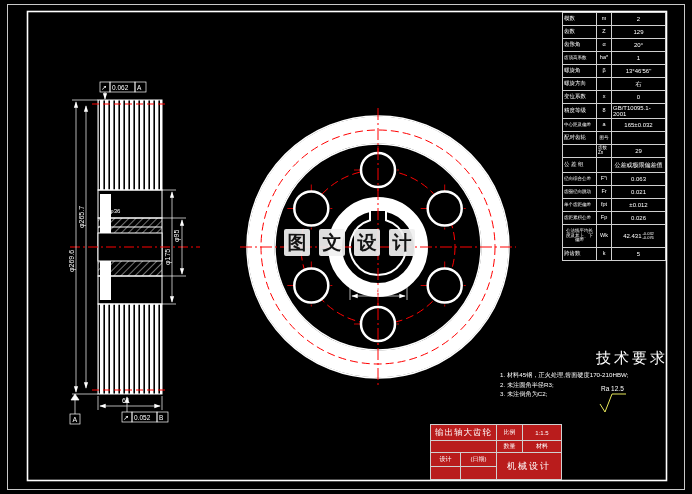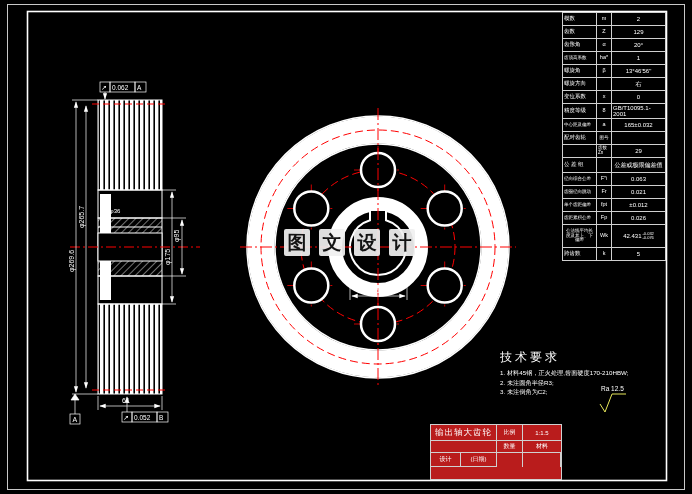--- a/index.html
+++ b/index.html
@@ -17,21 +17,21 @@
   .tc.l{width:34px;border-right:1px solid #d0d0d0;}
   .tc.s{width:15px;border-right:1px solid #d0d0d0;justify-content:center;}
   .tc.v{flex:1;justify-content:center;font-size:6px;}
   .h12{height:12px}.h14{height:14px}.h22{height:22px}
   .fs45{font-size:4.5px}.wrap{white-space:normal;text-align:center;line-height:1.1}
   .stack{display:flex;flex-direction:column;font-size:4px;line-height:1;margin-left:1px;}
   .stack i{font-style:normal;}
 
   
   .tech{position:absolute;left:500px;top:349px;width:168px;}
-  .tech-title{font-size:12px;text-align:left;letter-spacing:3px;margin-bottom:2px;}
+  .tech-title{font-size:15px;text-align:right;letter-spacing:3px;margin-bottom:2px;}
   .tech-item{font-size:6.2px;line-height:1.55;white-space:nowrap;}
 
   
   .tb{position:absolute;left:430px;top:424px;width:132px;height:56px;box-sizing:border-box;
       display:grid;grid-template-columns:30px 36px 26px 38px;grid-template-rows:16px 12px 14px 12px;
       border:1px solid #d0d0d0;font-size:6px;background:#b91c1c;}
   .tb>div{border-right:1px solid #d0d0d0;border-bottom:1px solid #d0d0d0;box-sizing:border-box;
       display:flex;align-items:center;justify-content:center;overflow:hidden;}
   .tb .nr{border-right:none}.tb .nb{border-bottom:none}
   .tb .pn{grid-column:1/3;font-size:8.5px;letter-spacing:1px;}
@@ -271,20 +271,21 @@
 
 <div class="tb">
   <div class="pn">输出轴大齿轮</div>
   <div>比例</div>
   <div class="nr">1:1.5</div>
   <div class="pn"></div>
   <div>数量</div>
   <div class="nr">材料</div>
   <div>设计</div>
   <div>(日期)</div>
+  <div class="org nr nb">机械设计</div>
   <div class="nb"></div>
   <div class="nb"></div>
 </div>
 
 <div class="wm">
   <span>图</span>
   <span>文</span>
   <span>设</span>
   <span>计</span>
 </div>

